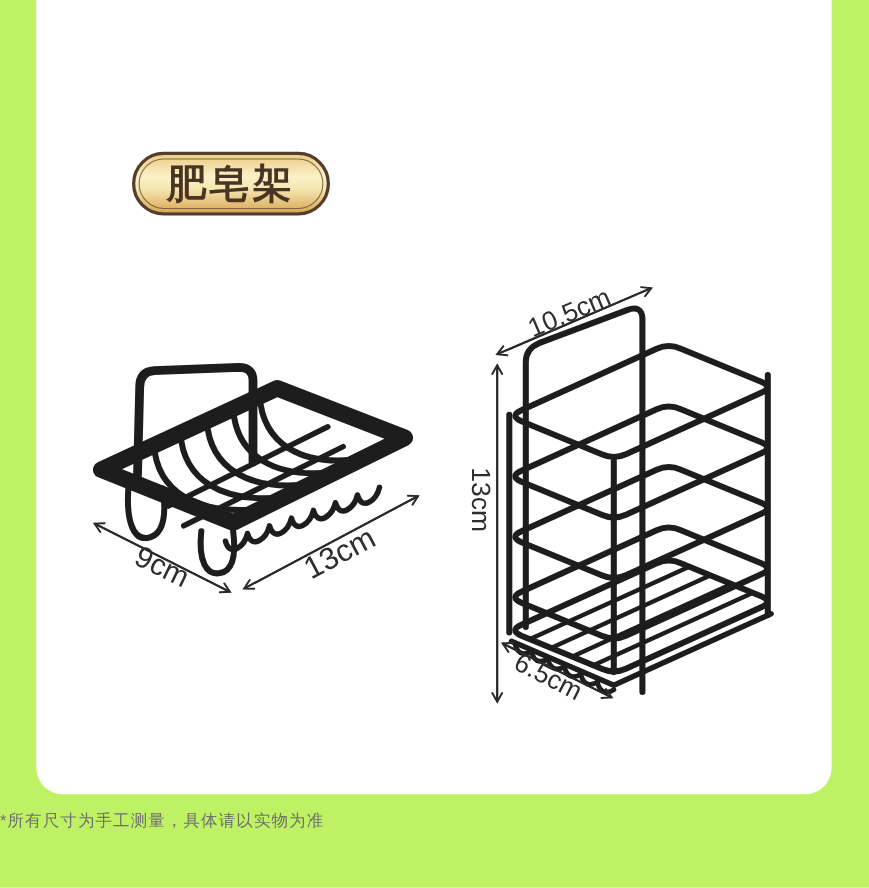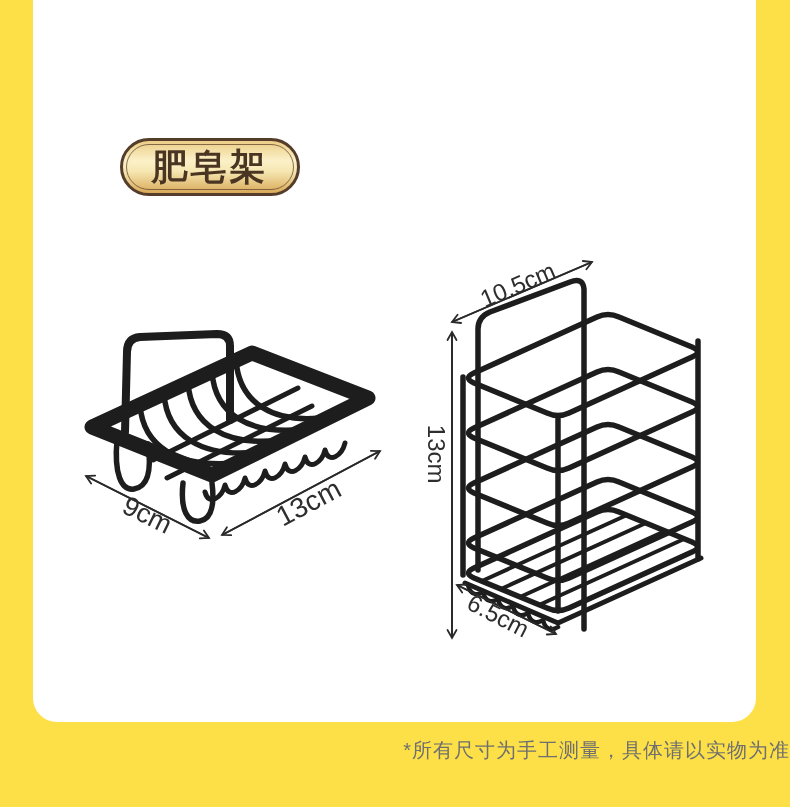--- a/index.html
+++ b/index.html
@@ -1,35 +1,35 @@
 <!DOCTYPE html>
 <html><head>
 <meta charset="utf-8">
 <style>
   html,body{margin:0;padding:0;}
   body{font-family:"Liberation Sans",sans-serif;}
-  .page{position:relative;width:790px;height:807px;background:#fde047;overflow:hidden;}
+  .page{position:relative;width:790px;height:807px;background:#bef264;overflow:hidden;}
   .card{position:absolute;left:33px;top:0;width:723px;height:722px;background:#ffffff;border-radius:0 0 24px 24px;}
   .abs{position:absolute;}
   .badge{position:absolute;top:138px;width:180px;height:58px;border-radius:30px;
          border:3px solid #553d2b;box-sizing:border-box;
          background:linear-gradient(180deg,#eccd86 0%,#fbf1c8 38%,#f6e7b2 58%,#d9a958 100%);
          display:flex;align-items:center;justify-content:center;}
   .badge-ring{position:absolute;inset:3px;border:1.5px solid rgba(97,69,43,.75);border-radius:24px;pointer-events:none;}
   .badge-label{position:relative;font-size:36px;font-weight:bold;color:#4a3422;letter-spacing:3px;line-height:1;}
   .badge-soap{left:120px;}
   .badge-toothbrush{left:478px;}
   .dim-label{position:absolute;color:#2e2e2e;text-align:center;line-height:1.1;white-space:nowrap;}
   .dl-9   {left:112px;top:501px;width:70px;font-size:27px;transform:rotate(26deg);}
   .dl-13a {left:267px;top:488px;width:84px;font-size:28px;transform:rotate(-28deg);}
   .dl-105 {left:472px;top:272px;width:92px;font-size:24px;transform:rotate(-23deg);}
   .dl-13b {left:402px;top:441px;width:68px;font-size:24px;transform:rotate(90deg);}
   .dl-65  {left:458px;top:603px;width:80px;font-size:24px;transform:rotate(27deg);}
-  .footer-note{position:absolute;left:0;right:0;top:737px;text-align:right;
-               font-size:20px;color:#6f6f6f;letter-spacing:1px;}
+  .footer-note{position:absolute;left:0;right:0;top:737px;text-align:left;
+               font-size:15px;color:#6f6f6f;letter-spacing:1px;}
 </style>
 </head>
 <body>
 
 <div class="page">
   <div class="card"></div>
 
   <div class="badge badge-soap">
     <div class="badge-ring"></div>
     <span class="badge-label">肥皂架</span>

